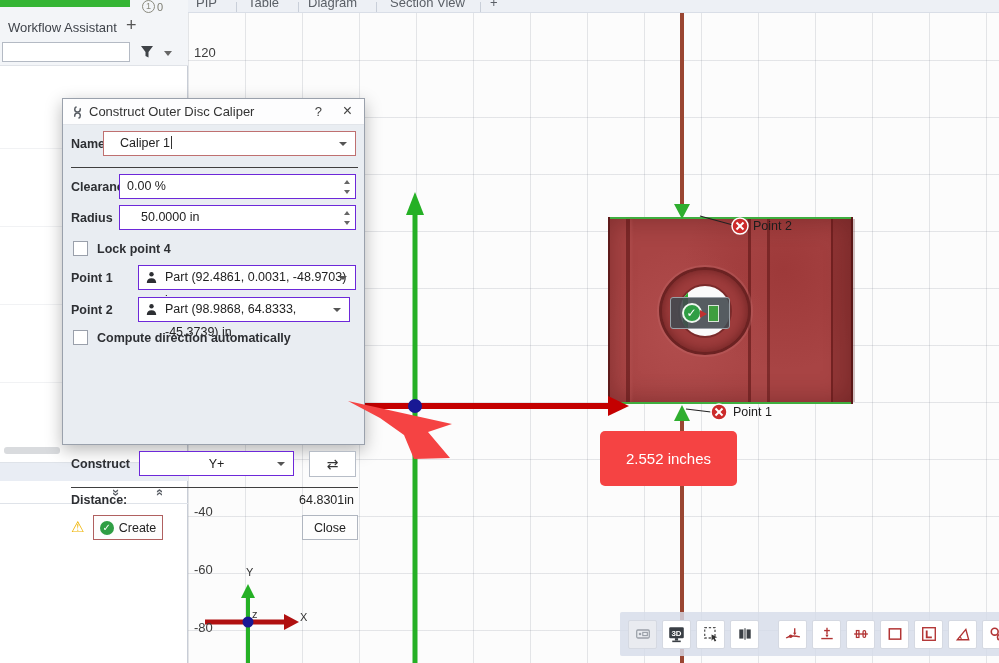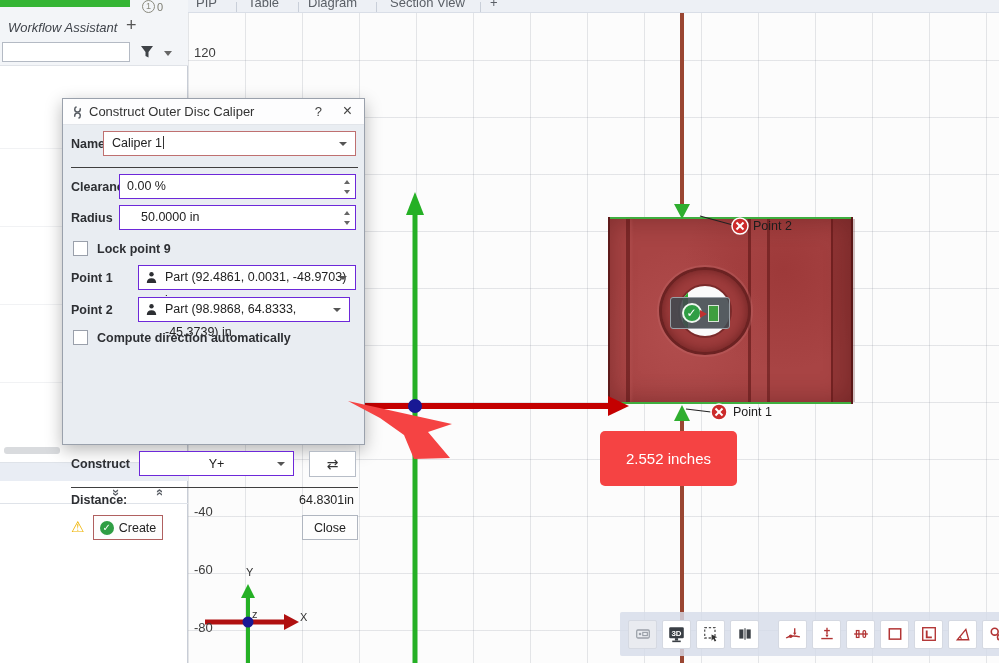--- a/index.html
+++ b/index.html
@@ -5,21 +5,21 @@
   * { margin:0; padding:0; box-sizing:border-box; }
   body { font-family:"Liberation Sans","DejaVu Sans",sans-serif; background:#fff; }
   .app { position:relative; width:999px; height:663px; overflow:hidden; background:#fff; }
 
   
   .left-panel { position:absolute; left:0; top:0; width:188px; height:663px; background:#fff; border-right:1px solid #c8cdd6; z-index:8; }
   .wa-header { position:absolute; left:0; top:0; width:188px; height:66px; background:#f3f5f8; border-bottom:1px solid #e0e3e8; }
   .progress-bar { position:absolute; left:0; top:0; width:130px; height:7px; background:#35b535; }
   .notif { position:absolute; left:142px; top:-4px; height:17px; color:#7d7d72; font-size:11px; display:flex; align-items:flex-end; gap:2px; }
   .notif-circle { display:inline-block; width:13px; height:13px; border:1.4px solid #8a8a7e; border-radius:50%; font-size:9px; line-height:11px; text-align:center; color:#8a8a7e; }
-  .wa-title { position:absolute; left:8px; top:20px; font-size:13px; color:#3f434a;font-style:italic; }
+  .wa-title { position:absolute; left:8px; top:20px; font-size:13px; color:#3f434a; }
   .wa-add { position:absolute; left:126px; top:15px; font-size:18px; color:#555; cursor:pointer; }
   .filter-input { position:absolute; left:2px; top:42px; width:128px; height:20px; background:#fff; border:1px solid #b4bac4; font-size:12px; padding:0 4px; }
   .funnel { position:absolute; left:139px; top:44px; }
   .filter-caret { position:absolute; left:164px; top:51px; width:0; height:0; border-left:4px solid transparent; border-right:4px solid transparent; border-top:5px solid #666; }
   .panel-line { position:absolute; left:0; width:188px; height:1px; background:#f1f2f4; }
   .hscroll-thumb { position:absolute; left:4px; top:447px; width:56px; height:7px; background:#d9dbde; border-radius:3px; }
   .panel-div1 { position:absolute; left:0; top:462px; width:188px; height:1px; background:#dfe3e9; }
   .panel-band { position:absolute; left:0; top:463px; width:188px; height:18px; background:#e9edf4; }
   .panel-div2 { position:absolute; left:0; top:503px; width:188px; height:1px; background:#dfe3e9; }
   .chev { position:absolute; top:485px; font-size:13px; font-weight:bold; color:#5a5f66; cursor:pointer; }
@@ -79,21 +79,21 @@
 
   
   .dialog { position:absolute; left:62px; top:98px; width:303px; height:347px; background:#e9edf2; border:1px solid #9aa1ac; box-shadow:0 5px 16px rgba(0,0,0,.28); z-index:15; font-size:12.5px; color:#2d2f33; }
   .dlg-titlebar { position:absolute; left:0; top:0; width:100%; height:26px; background:#fdfdfe; border-bottom:1px solid #e2e5ea; display:flex; align-items:center; }
   .dlg-title { margin-left:26px; font-size:13px; color:#333; }
   .dlg-help { position:absolute; right:42px; top:5px; color:#444; font-size:13px; cursor:pointer; }
   .dlg-close { position:absolute; right:12px; top:3px; color:#444; font-size:16px; cursor:pointer; }
   .dlg-icon { position:absolute; left:7px; top:6px; }
   .dlg-label { position:absolute; left:8px; color:#2d2f33;font-weight:bold; }
   .field { position:absolute; background:#fff; border:1px solid #6d28d9; height:25px; font-size:12.5px; color:#222; }
-  .name-field { left:40px; top:32px; width:253px; border:1px solid #bf7070; line-height:23px; padding-left:8px; }
+  .name-field { left:40px; top:32px; width:253px; border:1px solid #bf7070; line-height:23px; padding-left:16px; }
   .caret-bar { display:inline-block; width:1px; height:13px; background:#333; vertical-align:-2px; margin-left:1px; }
   .combo-caret { position:absolute; right:8px; top:10px; width:0; height:0; border-left:4px solid transparent; border-right:4px solid transparent; border-top:4px solid #555; }
   .spin { position:absolute; right:5px; }
   .spin-up { top:5px; width:0; height:0; border-left:3.5px solid transparent; border-right:3.5px solid transparent; border-bottom:4px solid #666; }
   .spin-dn { top:15px; width:0; height:0; border-left:3.5px solid transparent; border-right:3.5px solid transparent; border-top:4px solid #666; }
   .dlg-hr { position:absolute; left:8px; width:287px; height:0; border-top:1px solid #3f3f3f; }
   .checkbox { position:absolute; left:10px; width:15px; height:15px; background:#fff; border:1px solid #9aa0ab; cursor:pointer; }
   .point-combo { line-height:23px; padding-left:26px; }
   .person-ico { position:absolute; left:6px; top:5px; }
   .dlg-btn { position:absolute; top:416px; height:25px; background:#fdfdfd; border:1px solid #b0b6c0; font-size:12.5px; color:#222; display:flex; align-items:center; justify-content:center; gap:5px; cursor:pointer; }
@@ -328,21 +328,21 @@
     </div>
 
     <span class="dlg-label" style="top:112px">Radius</span>
     <div class="field" style="left:56px; top:106px; width:237px; line-height:23px; padding-left:21px">
       <span>50.0000 in</span>
       <div class="spin spin-up"></div>
       <div class="spin spin-dn"></div>
     </div>
 
     <div class="checkbox" style="top:142px"></div>
-    <span class="dlg-label" style="left:34px; top:143px">Lock point 9</span>
+    <span class="dlg-label" style="left:34px; top:143px">Lock point 4</span>
 
     <span class="dlg-label" style="top:172px">Point 1</span>
     <div class="field point-combo" style="left:75px; top:166px; width:218px">
       <svg class="person-ico" width="13" height="13" viewBox="0 0 13 13">
           <circle cx="6.5" cy="3.2" r="2.2" fill="#2d2f33"></circle>
           <path d="M1.8,12 Q1.8,7.2 6.5,7.2 Q11.2,7.2 11.2,12 Z" fill="#2d2f33"></path>
         </svg>
       <span>Part (92.4861, 0.0031, -48.9703) in</span>
       <div class="combo-caret"></div>
     </div>

